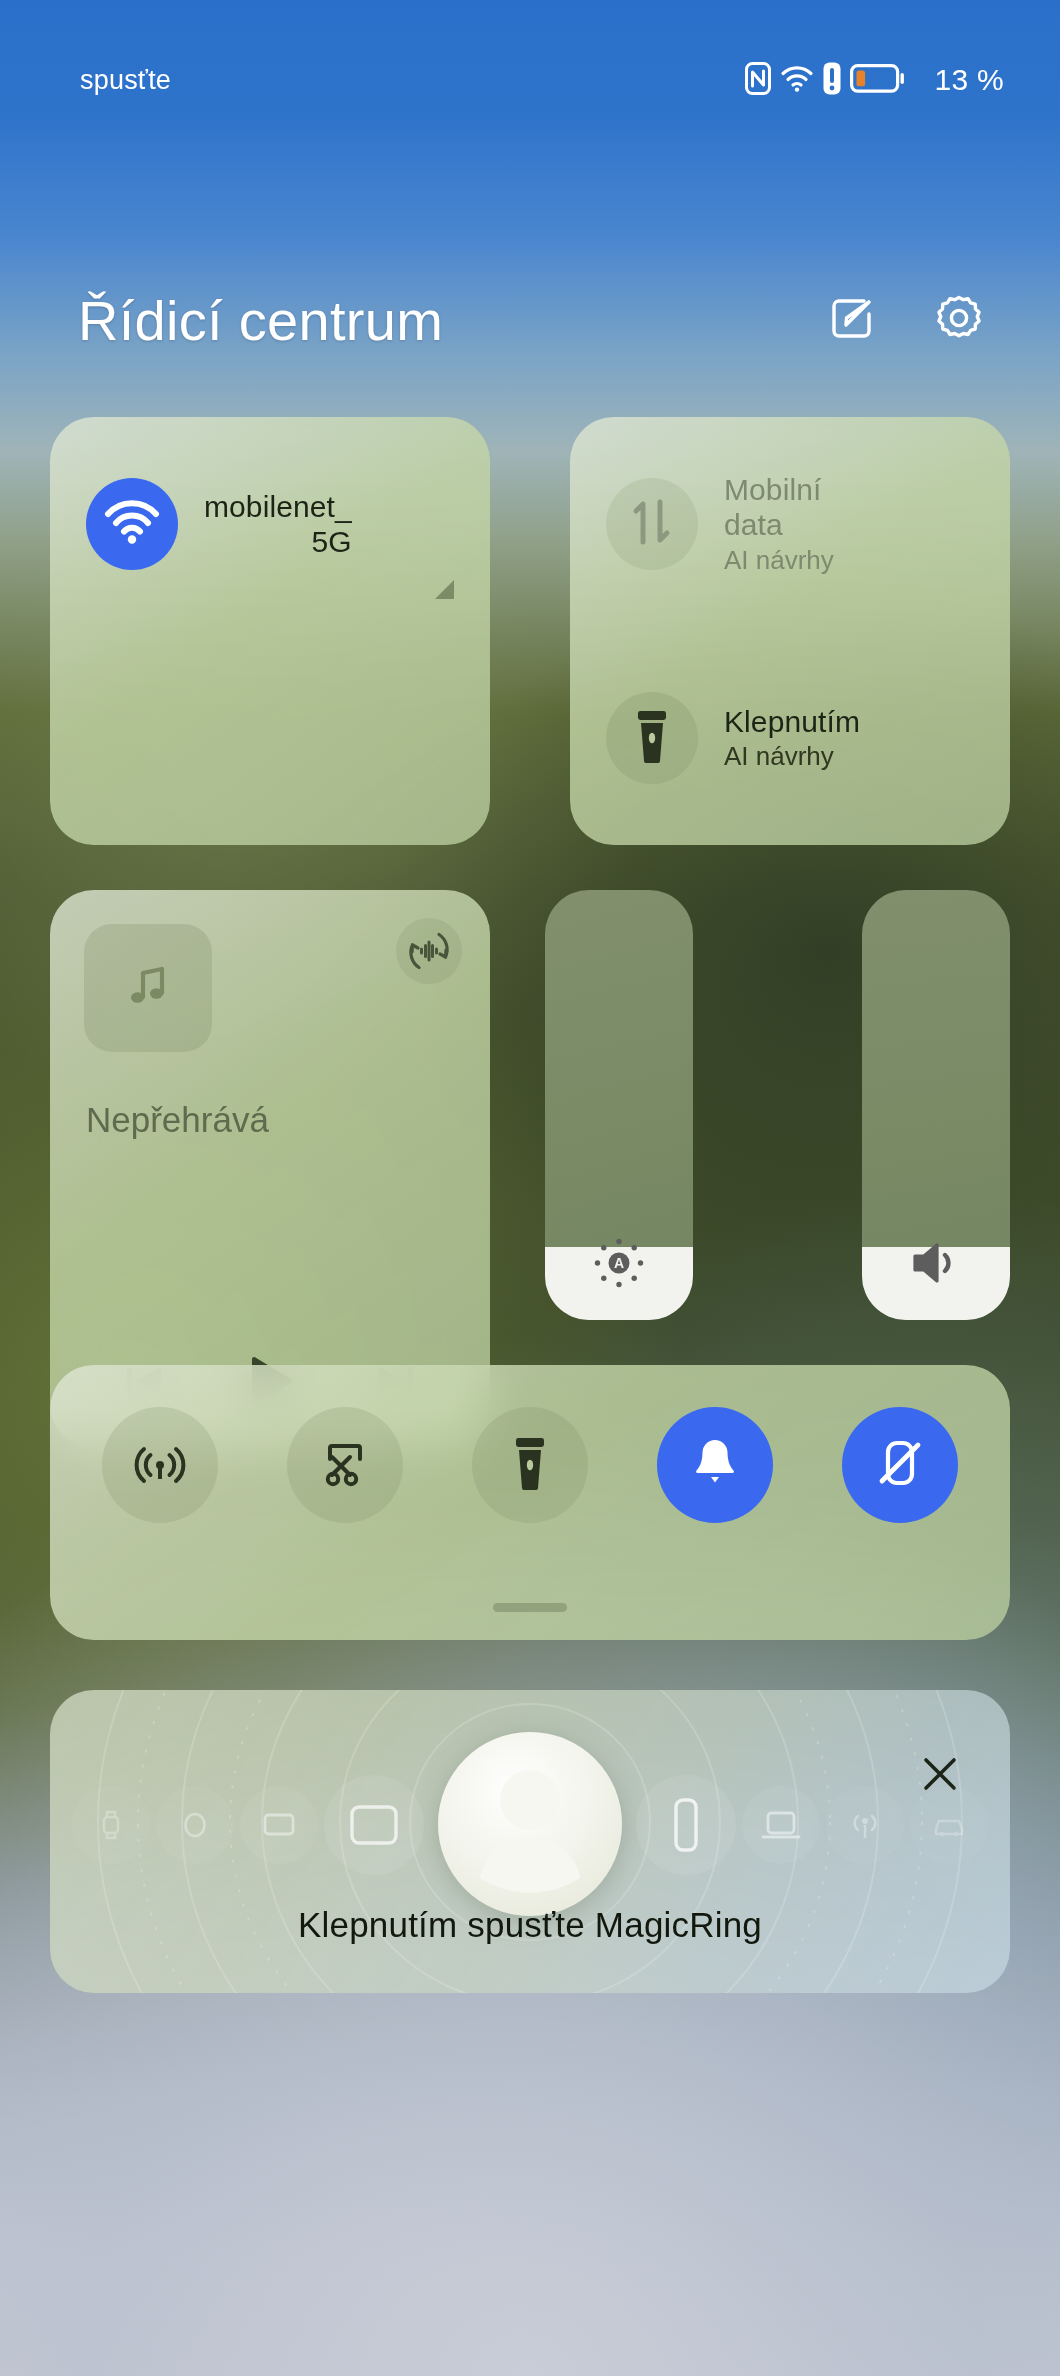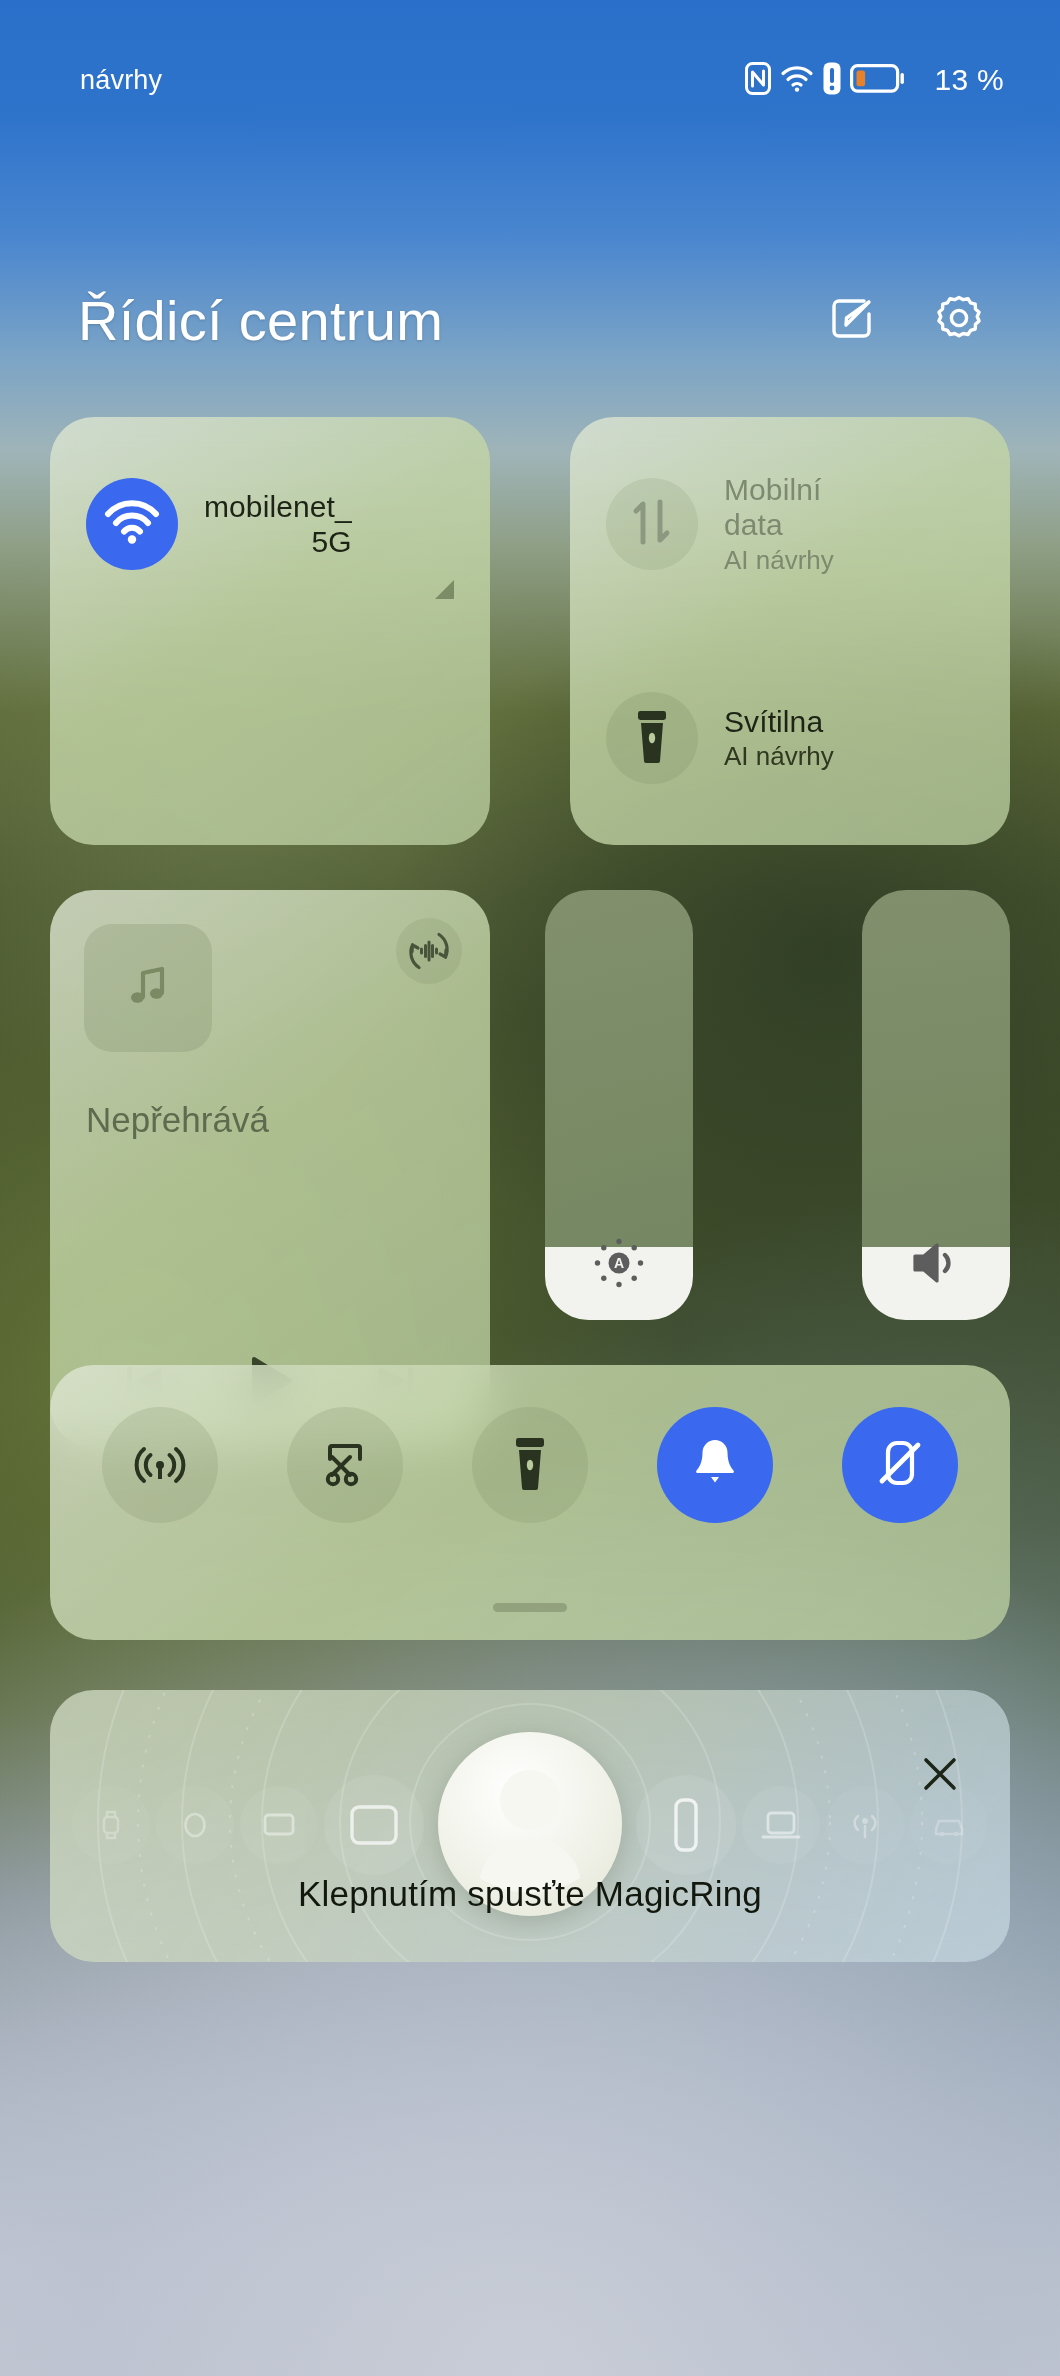--- a/index.html
+++ b/index.html
@@ -236,21 +236,21 @@
     color: #13180e;
     letter-spacing: .2px;
   }
 </style>
 </head>
 <body>
 
 <div id="wallpaper"></div>
 
 <div id="statusbar">
-  <div class="left">návrhy</div>
+  <div class="left">spusťte</div>
   <div class="right">
 
     <span class="sb-icon">
       <svg width="26" height="33" viewBox="0 0 26 33">
         <rect x="1.5" y="1.5" width="23" height="30" rx="6" fill="none" stroke="#fff" stroke-width="3"></rect>
         <path d="M7.5 24 V10 L18.5 23 V9" fill="none" stroke="#fff" stroke-width="3" stroke-linecap="round" stroke-linejoin="round"></path>
       </svg>
     </span>
 
     <span class="sb-icon">
@@ -345,21 +345,21 @@
     <div class="tile-ic">
       <span>
         <svg width="40" height="58" viewBox="0 0 40 58">
           <rect x="6" y="4" width="28" height="9" rx="2.4" fill="#2a3320"></rect>
           <path d="M9 16 H31 L28 54 a2 2 0 0 1-2 2 H14 a2 2 0 0 1-2-2 Z" fill="#2a3320"></path>
           <ellipse cx="20" cy="31" rx="3.2" ry="5.2" fill="#b9ca9c"></ellipse>
         </svg>
       </span>
     </div>
     <div class="tile-txt">
-      <span class="tile-title">Svítilna</span>
+      <span class="tile-title">Klepnutím</span>
       <span class="tile-sub">AI návrhy</span>
     </div>
   </div>
 </div>
 
 <div class="panel" id="media-card" style="left:50px; top:890px; width:440px; height:558px;">
   <div class="media-thumb">
     <span>
       <svg width="50" height="50" viewBox="0 0 50 50">
         <path d="M20 36 V12 L39 8 V32" fill="none" stroke="#7b8a63" stroke-width="4.2" stroke-linecap="round" stroke-linejoin="round"></path>
@@ -490,21 +490,21 @@
           <rect x="16" y="8" width="24" height="40" rx="9" fill="none" stroke="#fff" stroke-width="4.2"></rect>
           <path d="M10 46 L46 10" fill="none" stroke="#fff" stroke-width="4.8" stroke-linecap="round"></path>
         </svg>
       </span>
     </div>
 
   </div>
   <div class="grabber"></div>
 </div>
 
-<div class="panel" id="magicring" style="left:50px; right:50px; top:1690px; height:272px; width:auto;">
+<div class="panel" id="magicring" style="left:50px; right:50px; top:1690px; height:303px; width:auto;">
 
   <div id="mr-rings">
     <svg width="960" height="340" viewBox="0 0 960 340" style="position:absolute;left:0;top:0;">
       <g fill="none" stroke="rgba(255,255,255,0.17)" stroke-width="2">
         <ellipse cx="480" cy="132" rx="120" ry="118"></ellipse>
         <ellipse cx="480" cy="132" rx="190" ry="182"></ellipse>
         <ellipse cx="480" cy="132" rx="268" ry="252"></ellipse>
         <ellipse cx="480" cy="132" rx="348" ry="320"></ellipse>
         <ellipse cx="480" cy="132" rx="432" ry="390"></ellipse>
       </g>

